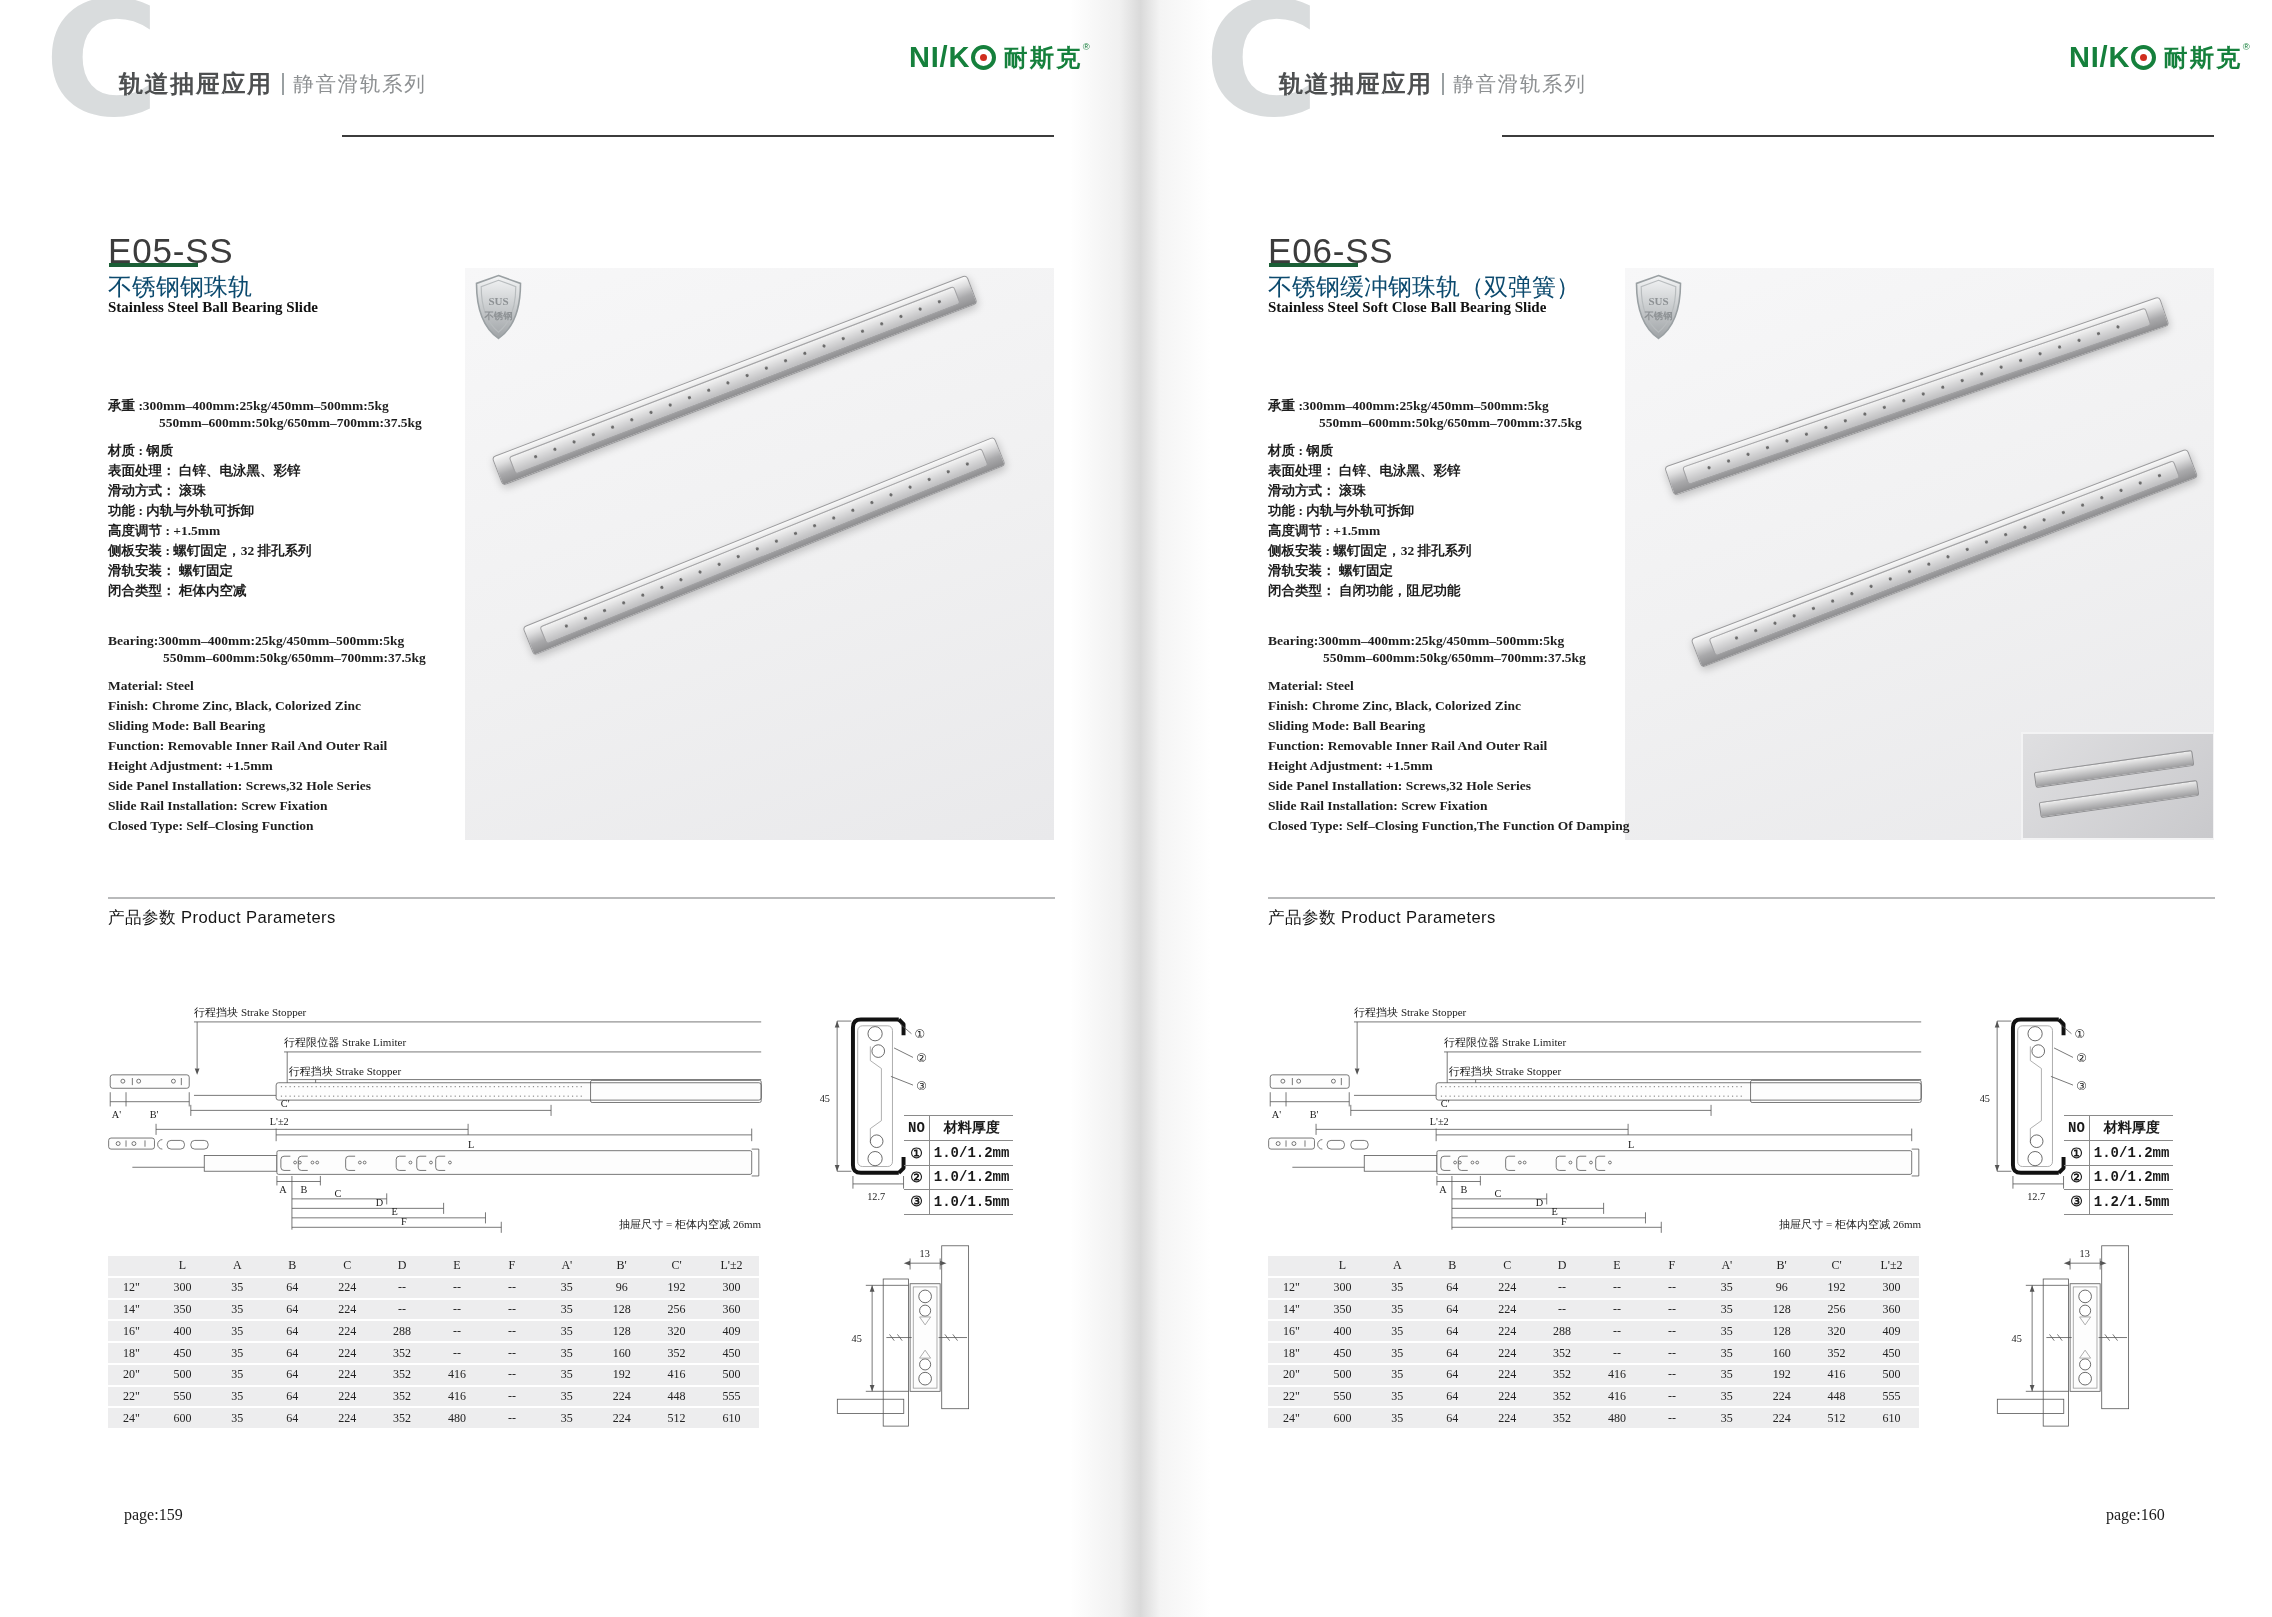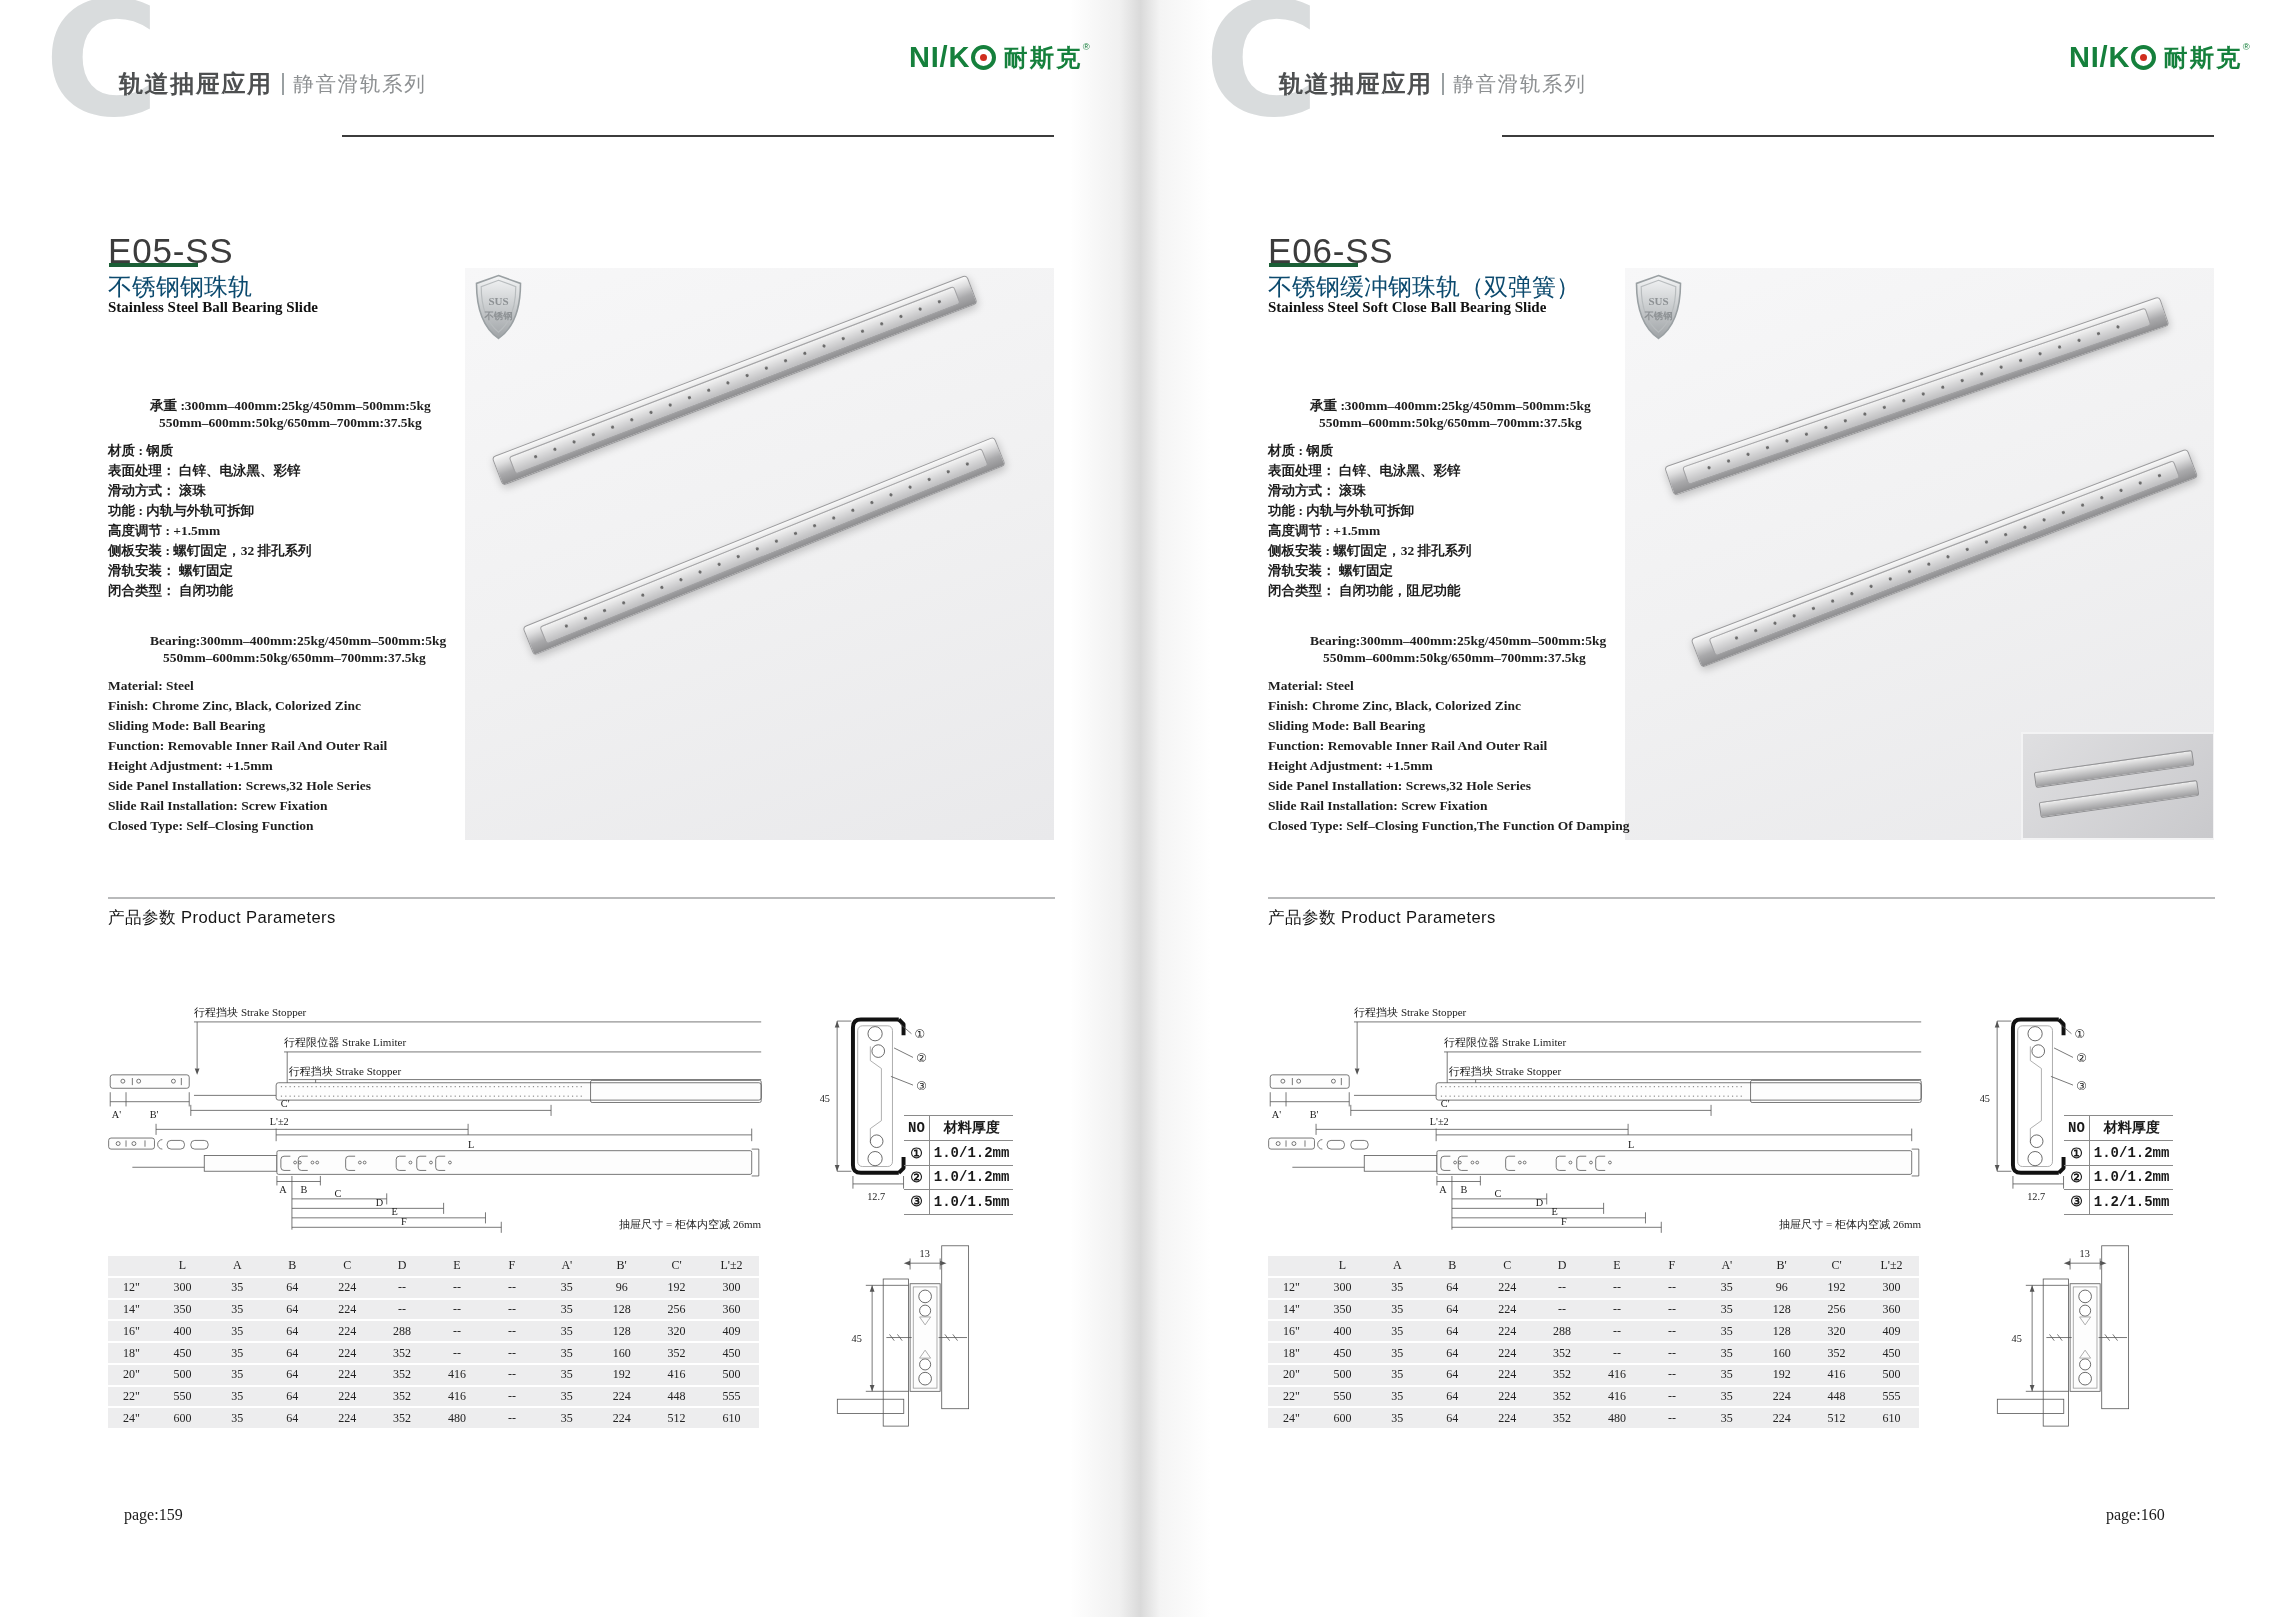--- a/index.html
+++ b/index.html
@@ -56,21 +56,21 @@
   .inset { position:absolute; left:396px; top:464px; width:190px; height:104px;
            background:linear-gradient(135deg,#dfdfe1,#c9c9cc); border:2.4px solid #f3f3f4; }
   .inset .bar { position:absolute; height:14.2px; border-radius:2.4px;
            background:linear-gradient(180deg,#eee,#9b9b9d); border:0.8px solid #8f8f91; }
 
   
   .specs { position:absolute; left:108px; font-family:"Liberation Serif", serif;
            font-weight:600; font-size:13.5px; color:#1e1e1e; }
   .specs-cn { top:397px; }
   .specs-en { top:632px; }
-  .load1 { line-height:17.4px;margin-left:42px; }
+  .load1 { line-height:17.4px; }
   .load2 { line-height:17.4px; padding-left:51px; }
   .specs-en .load2 { padding-left:55px; }
   .spec-lines { margin-top:9.5px; }
   .spec-line { line-height:20px; }
 
   
   .param-rule { position:absolute; left:108px; top:897px; width:947px; height:1.6px; background:#b9babb; }
   .param-title { position:absolute; left:108px; top:907px; font-size:16.6px; color:#141414; letter-spacing:0.4px; }
 
   
@@ -163,21 +163,21 @@
     <div class="load1">承重 :300mm–400mm:25kg/450mm–500mm:5kg</div>
     <div class="load2">550mm–600mm:50kg/650mm–700mm:37.5kg</div>
     <div class="spec-lines">
         <div class="spec-line">材质 : 钢质</div>
         <div class="spec-line">表面处理： 白锌、电泳黑、彩锌</div>
         <div class="spec-line">滑动方式： 滚珠</div>
         <div class="spec-line">功能 : 内轨与外轨可拆卸</div>
         <div class="spec-line">高度调节 : +1.5mm</div>
         <div class="spec-line">侧板安装 : 螺钉固定，32 排孔系列</div>
         <div class="spec-line">滑轨安装： 螺钉固定</div>
-        <div class="spec-line">闭合类型： 自闭功能</div>
+        <div class="spec-line">闭合类型： 柜体内空减</div>
       </div>
   </div>
   <div class="specs specs-en">
     <div class="load1">Bearing:300mm–400mm:25kg/450mm–500mm:5kg</div>
     <div class="load2">550mm–600mm:50kg/650mm–700mm:37.5kg</div>
     <div class="spec-lines">
         <div class="spec-line">Material: Steel</div>
         <div class="spec-line">Finish: Chrome Zinc, Black, Colorized Zinc</div>
         <div class="spec-line">Sliding Mode: Ball Bearing</div>
         <div class="spec-line">Function: Removable Inner Rail And Outer Rail</div>

